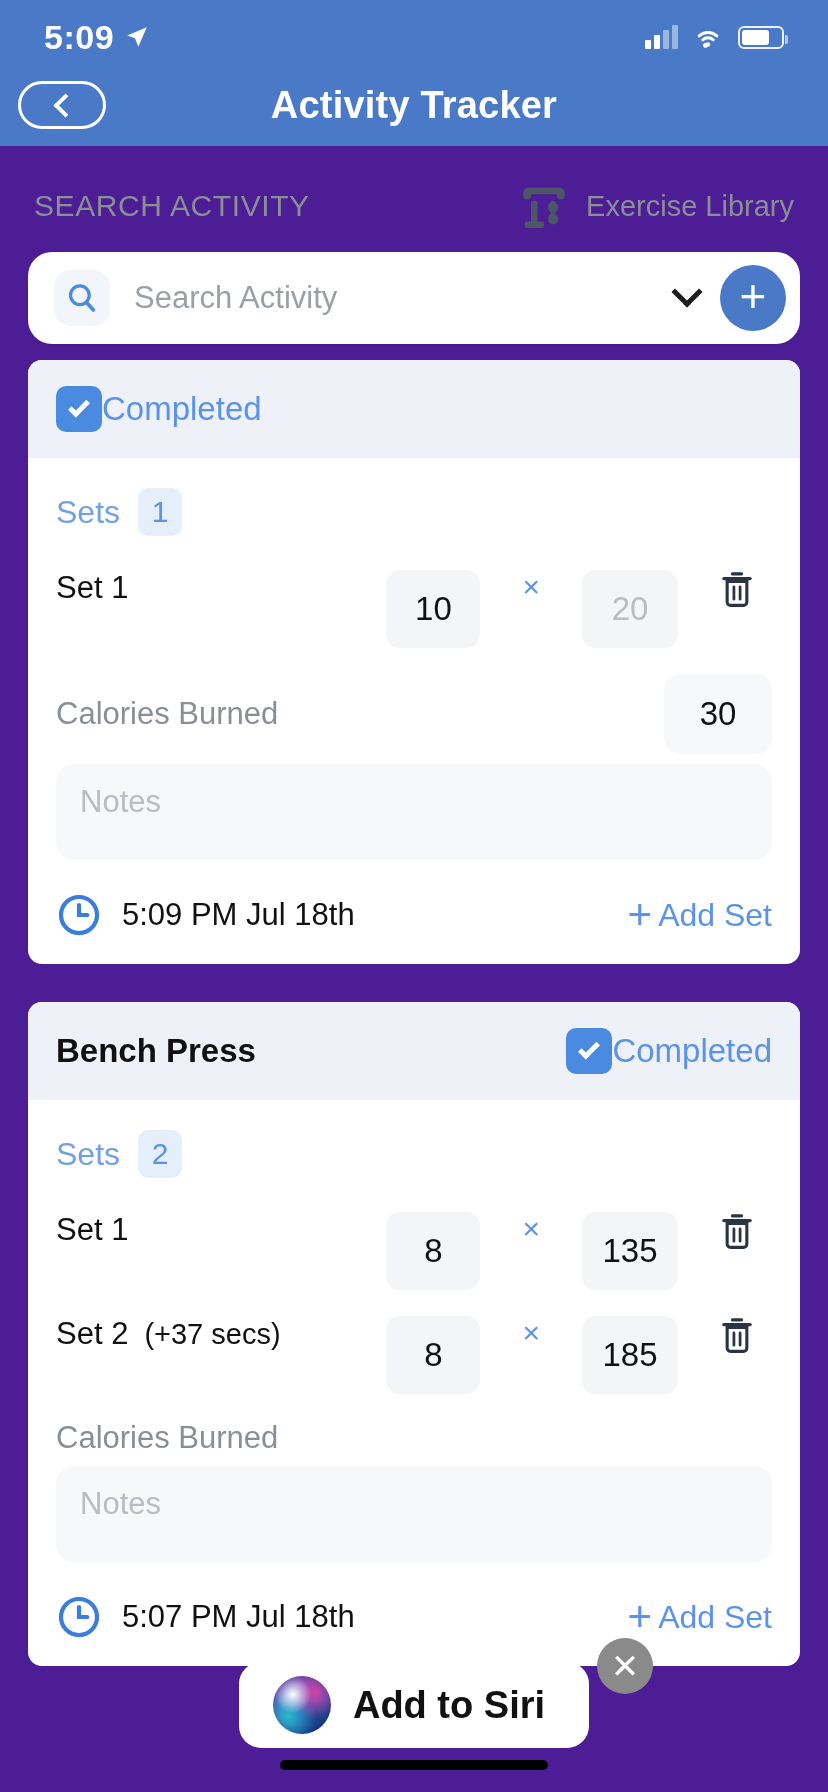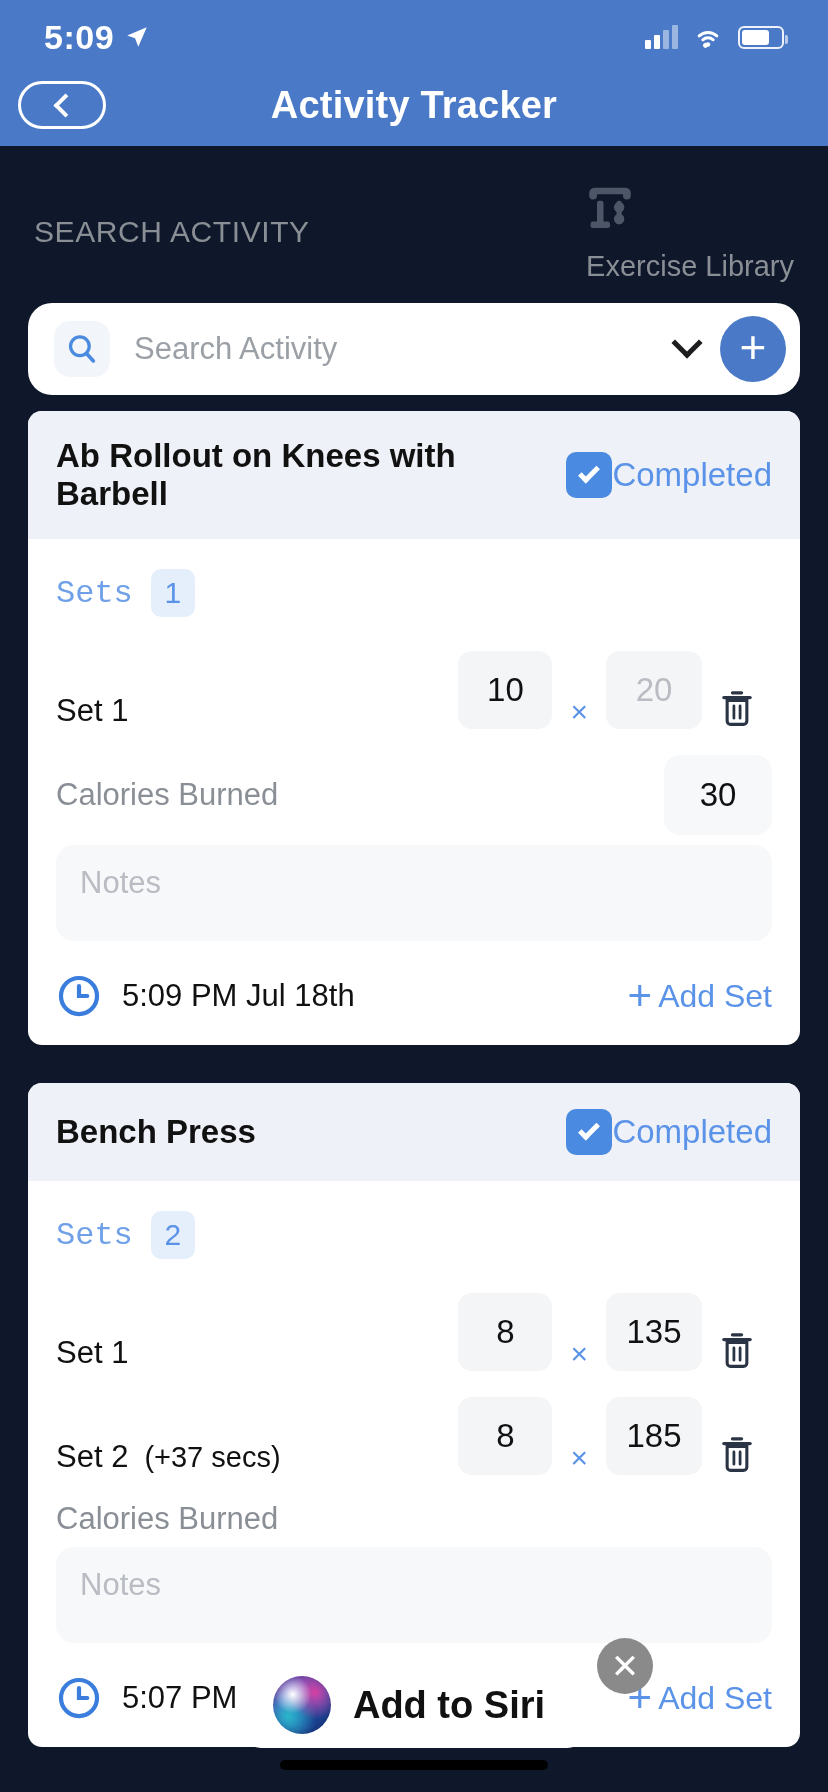--- a/index.html
+++ b/index.html
@@ -2,21 +2,21 @@
 <html><head>
 <meta charset="utf-8">
 <style>
   * { box-sizing: border-box; margin: 0; padding: 0; }
   html, body {
     width: 828px; height: 1792px;
     font-family: "Liberation Sans", sans-serif;
     background: #f5f7fa;
     overflow: hidden;
   }
-  .phone { position: relative; width: 828px; height: 1792px; background: #0f172a; }
+  .phone { position: relative; width: 828px; height: 1792px; background: #4c1d95; }
 
   
   .header {
     position: relative;
     height: 146px;
     background: #4a7ac7;
     width: 100%;
   }
   .statusbar {
     height: 64px;
@@ -59,21 +59,21 @@
     font-size: 38px; font-weight: 600; letter-spacing: .2px;
   }
 
   
   .search-section { padding: 34px 28px 0 28px; }
   .search-head {
     display:flex; align-items:center; justify-content: space-between;
     padding: 0 6px 0 6px; margin-bottom: 20px;
   }
   .search-label { color:#8a8f96; font-size: 30px; letter-spacing:.6px; }
-  .lib-wrap { display:flex; gap: 18px; flex-direction: column; }
+  .lib-wrap { display:flex; align-items:center; gap: 18px; }
   .lib-label { color:#8a8f96; font-size: 29px; }
   .gym-icon { width: 48px; height: 52px; }
 
   .search-bar {
     background:#fff; border-radius: 24px; height: 92px;
     display:flex; align-items:center; padding: 0 14px 0 26px;
     box-shadow: 0 1px 2px rgba(0,0,0,.04);
   }
   .search-icon-wrap {
     width: 56px; height: 56px; border-radius: 16px; background:#f2f5fa;
@@ -108,28 +108,28 @@
   .checkbox {
     width: 46px; height: 46px; border-radius: 10px; background:#4a8ae0;
     display:flex; align-items:center; justify-content:center;
   }
   .check-mark { width:20px; height:11px; border-left:5px solid #fff; border-bottom:5px solid #fff;
     transform: rotate(-45deg); margin-top:-5px; }
   .completed-label { color:#5b93e8; font-size: 33px; }
 
   .card-body { padding: 30px 28px 0 28px; }
   .sets-row { display:flex; align-items:center; gap: 18px; margin-bottom: 34px; }
-  .sets-label { color:#6fa0e8; font-size: 32px; font-family: Liberation Mono, monospace; }
+  .sets-label { color:#6fa0e8; font-size: 32px; }
   .sets-badge {
     background:#e5eefb; color:#5b93e8; font-size: 30px;
     min-width: 44px; height: 48px; border-radius: 10px;
     display:flex; align-items:center; justify-content:center; padding: 0 12px;
   }
 
-  .set-row { display:flex; align-items:flex-end; margin-bottom: 26px; }
+  .set-row { display:flex; align-items:flex-start; margin-bottom: 26px; gap: 24px; }
   .set-name { font-size: 31px; color:#111; flex:1; display:flex; align-items:baseline; gap: 16px; }
   .set-rest { font-size: 29px; color:#111; }
   .val-box {
     width: 94px; height: 78px; border-radius: 14px; background:#f4f5f7;
     display:flex; align-items:center; justify-content:center;
     font-size: 33px; color:#111;
   }
   .val-box.wide { width: 96px; }
   .val-box.placeholder { color:#b9bcc2; }
   .mult { color:#5b93e8; font-size: 30px; margin: 0 18px; }
@@ -257,21 +257,20 @@
       <span class="add-circle">
           <span>+</span>
         </span>
     </div>
   </div>
 
   <div class="cards">
 
     <div class="card">
       <div class="card-head">
-        <div class="card-title">Ab Rollout on Knees with Barbell</div>
         <div class="completed-wrap">
           <span class="checkbox">
             <span class="check-mark"></span>
           </span>
           <span class="completed-label">Completed</span>
         </div>
       </div>
 
       <div class="card-body">
         <div class="sets-row">

